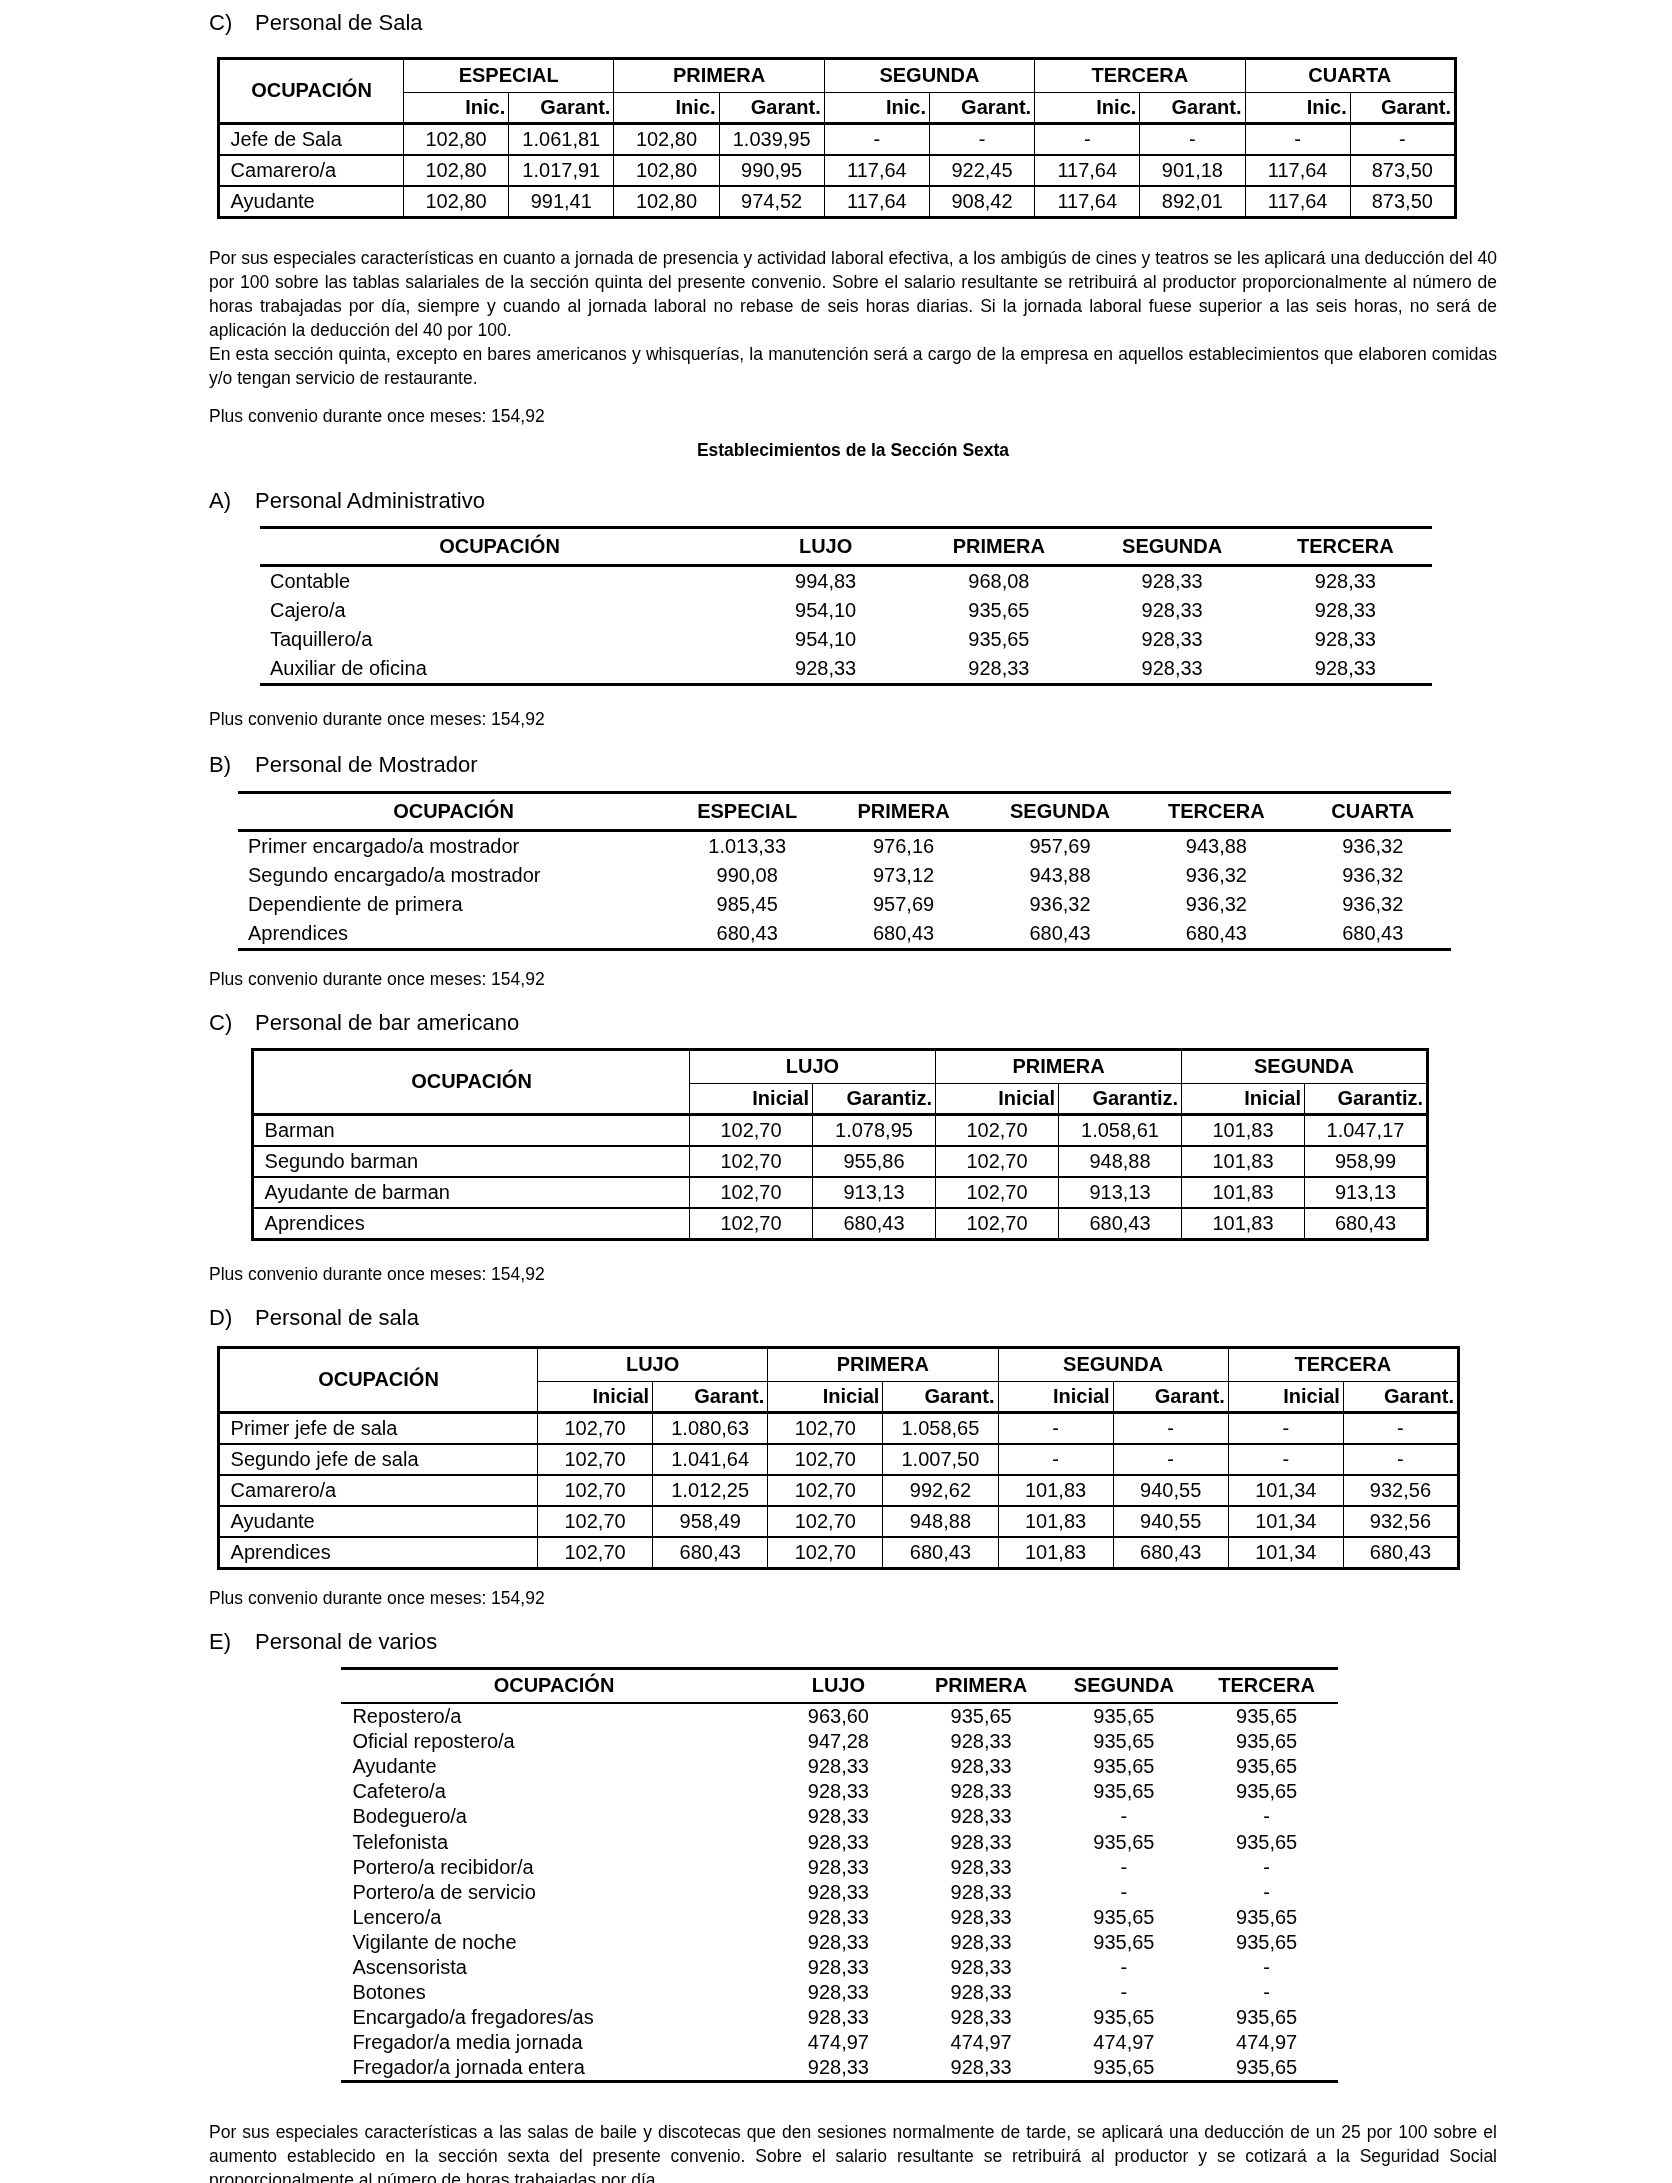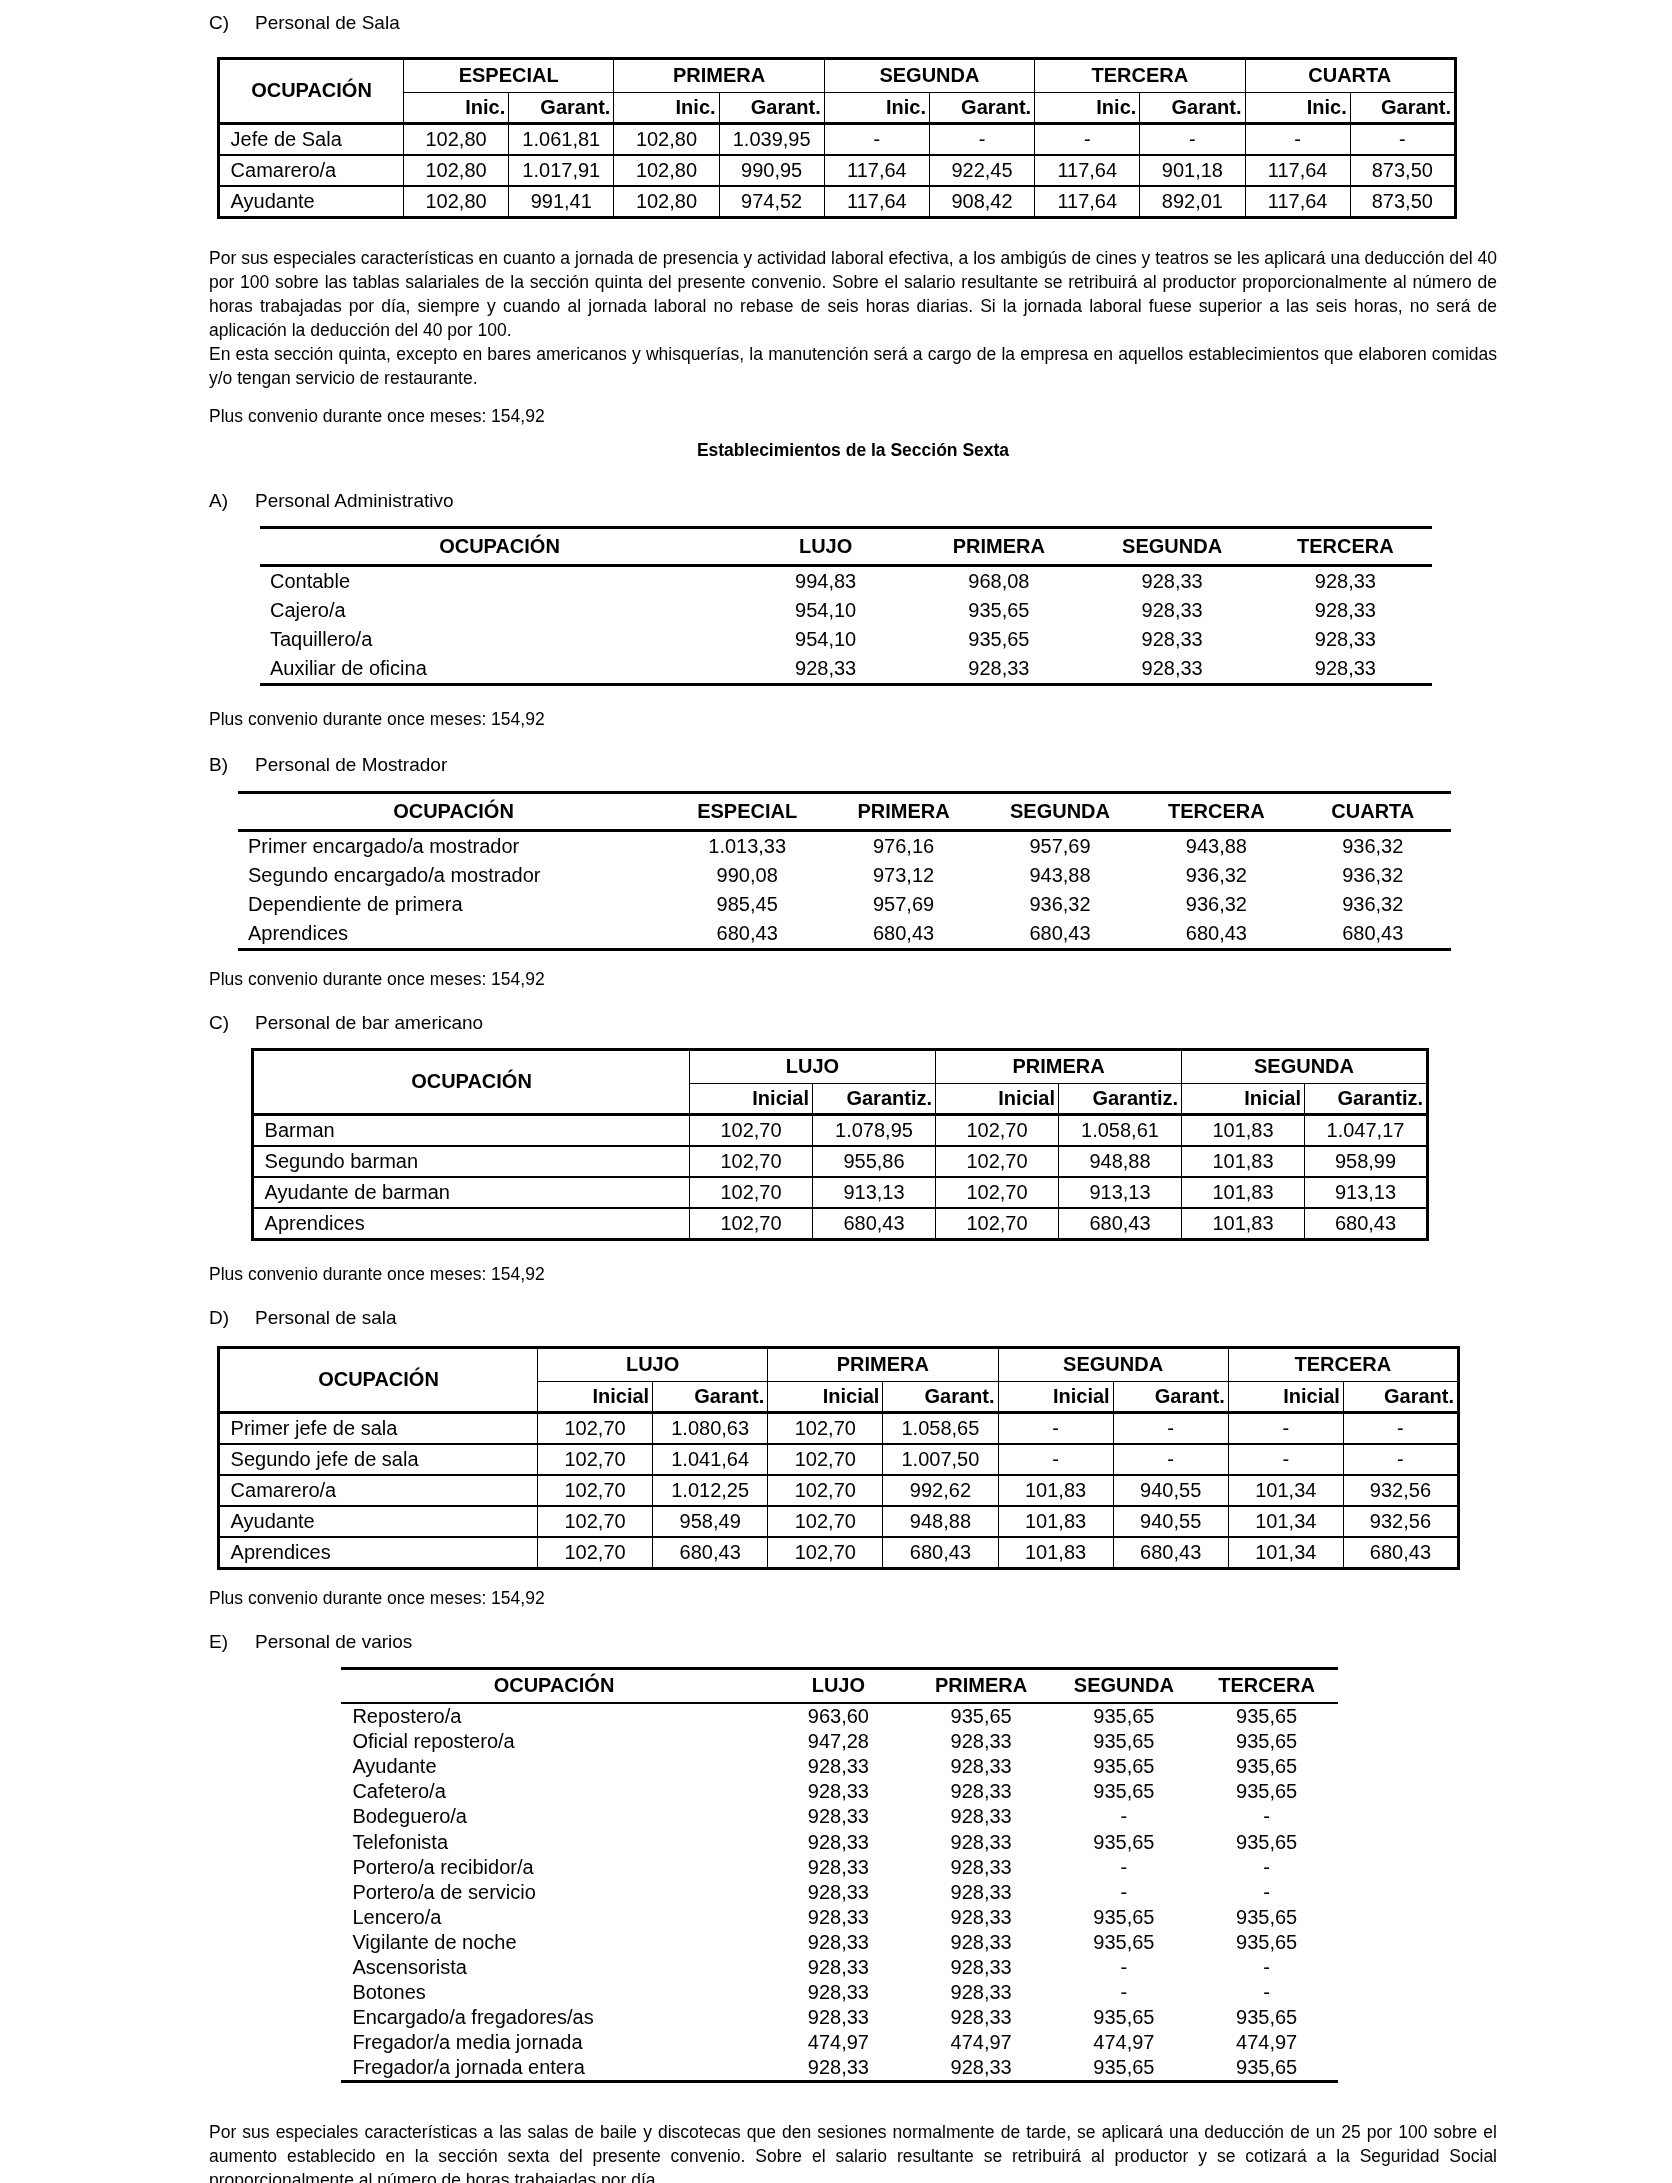--- a/index.html
+++ b/index.html
@@ -8,21 +8,21 @@
     height: 2183px;
     background: #ffffff;
     color: #000000;
     font-family: "Liberation Sans", sans-serif;
     font-size: 17.5px;
     overflow: hidden;
   }
   .page { padding-top: 10.6px; }
 
   
-  .sec-heading { margin: 0; padding-left: 209px; line-height: 23px; font-weight: normal; font-size: 19px; }
+  .sec-heading { margin: 0; padding-left: 209px; line-height: 23px; font-weight: normal; font-size: 22px; }
   .sec-heading .idx { display: inline-block; width: 46px; }
 
   
   .para { margin: 0 175px 0 209px; text-align: justify; line-height: 24px; }
   .plus-note { margin: 0; padding-left: 209px; line-height: 21px; }
   .center-title { margin: 0 175px 0 209px; text-align: center; font-weight: bold; line-height: 23px; }
 
   table { border-collapse: collapse; table-layout: fixed; font-size: 20px; }
   th { font-weight: bold; }
   td, th { overflow: hidden; white-space: nowrap; }

